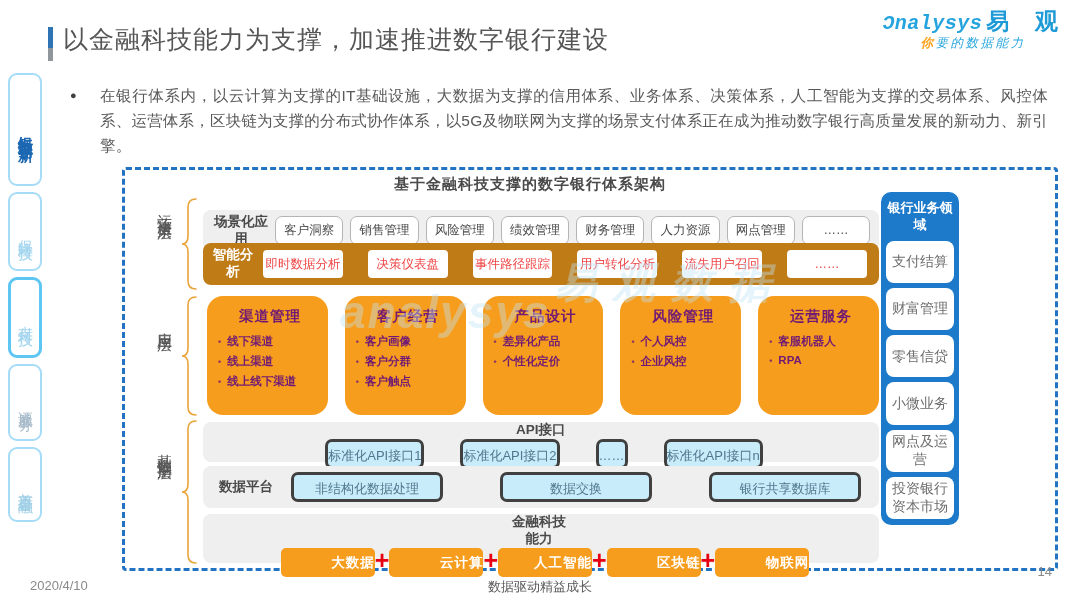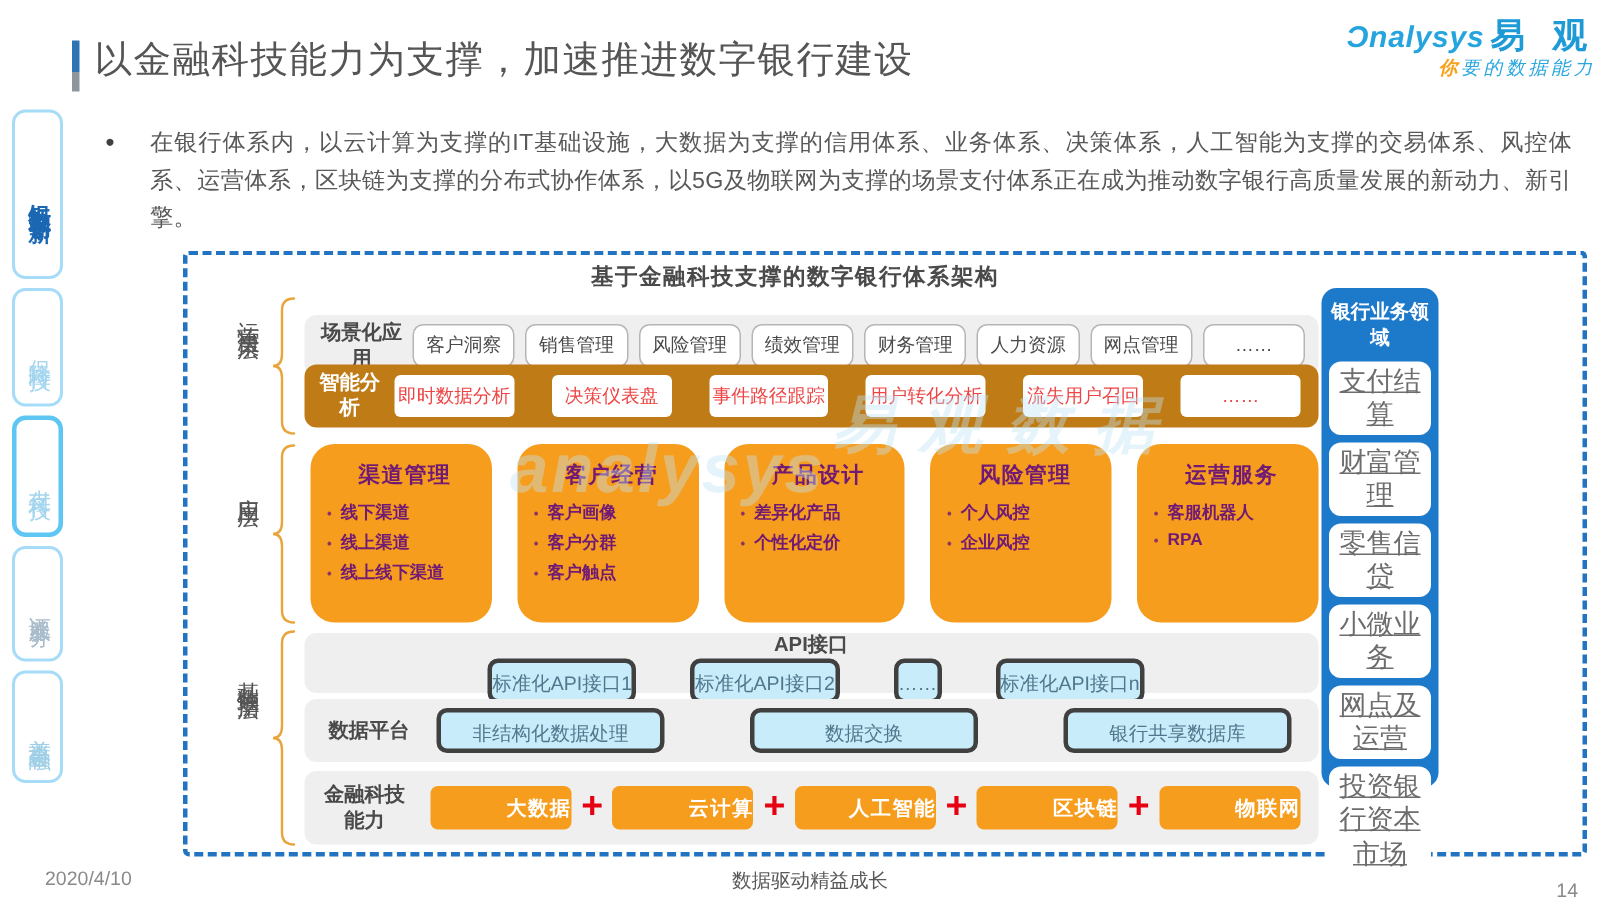--- a/index.html
+++ b/index.html
@@ -9,21 +9,21 @@
     background: #ffffff;
     font-family: "Liberation Sans", sans-serif;
     overflow: hidden;
     color: #595959;
   }
   
   .title-accent { position:absolute; left:48px; top:27px; width:5px; height:34px;
     background:linear-gradient(to bottom,#2e74b5 0%,#2e74b5 62%,#8f969c 62%,#8f969c 100%); }
   .page-title { position:absolute; left:63px; top:23px; font-size:25px; color:#555;
     font-weight:400; letter-spacing:1px; white-space:nowrap; }
-  .logo { position:absolute; right:16px; top:10px; text-align:right; line-height:1.15; }
+  .logo { position:absolute; right:16px; top:10px; text-align:center; line-height:1.15;font-family:Liberation Mono, monospace; }
   .brand-en { color:#25a4de; font-size:20px; font-weight:bold; font-style:italic; letter-spacing:.5px; }
   .brand-cn { color:#1e9ad6; font-size:23px; font-weight:bold; letter-spacing:6px; margin-left:4px; }
   .tagline { font-size:12.5px; font-style:italic; letter-spacing:2.5px; color:#2aa7de; margin-top:1px; }
   .tagline-head { color:#f7a21d; font-weight:bold; }
   
   .side-tab { position:absolute; left:8px; width:34px; background:#fff;
     border:2px solid #a6dcf7; border-radius:9px;
     display:flex; align-items:center; justify-content:center;
     writing-mode:vertical-rl; text-orientation:upright;
     font-size:15px; letter-spacing:2px; color:#a5d6ef; }
@@ -83,44 +83,44 @@
   .row-api .row-label { width:62px; text-align:left; padding-left:6px; }
   .api-strip { flex:1; display:flex; gap:36px; margin-left:6px; }
   .b-btn { height:30px; line-height:28px; background:#c9ecfb; border:3px solid #404040;
     border-radius:7px; text-align:center; font-size:13px; color:#50788c; white-space:nowrap; }
   .api-strip .b-btn { flex:1; }
   .row-platform { top:296px; height:42px; background:#efefef; padding:0 10px; }
   .row-platform .row-label { width:62px; text-align:left; padding-left:6px; }
   .plat-strip { flex:1; display:flex; justify-content:space-between; margin:0 8px 0 16px; }
   .plat-strip .b-btn { flex:0 0 152px; }
   
-  .row-fintech { top:344px; height:49px; background:#efefef; padding:0 12px 0 8px; }
+  .row-fintech { top:344px; height:49px; background:#efefef; padding:0 12px 0 8px;flex-direction:column; }
   .row-fintech .row-label { width:64px; }
   .ft-strip { flex:1; display:flex; align-items:center; justify-content:space-between; margin-left:12px; }
   .o-btn { width:94px; height:29px; line-height:29px; background:#f79d1d; border-radius:5px;
     color:#fff; font-weight:bold; text-align:right; font-size:13.5px; letter-spacing:1px; }
   .plus { color:#e60012; font-size:25px; font-weight:bold; line-height:1; padding-bottom:3px; }
   
   .biz-panel { position:absolute; left:756px; top:22px; width:78px; height:333px;
     background:#1d79ca; border-radius:10px; padding:5px 5px 6px;
     display:flex; flex-direction:column; gap:5px; }
   .biz-title { color:#fff; font-weight:bold; font-size:13px; line-height:1.3;
     text-align:center; margin:3px 0 2px; }
   .biz-box { flex:1; background:#fff; border-radius:8px; display:flex; align-items:center;
-    justify-content:center; text-align:center; font-size:18px; color:#6d6d6d;
-    line-height:1.25; padding:2px;text-decoration:underline; }
+    justify-content:center; text-align:center; font-size:14px; color:#6d6d6d;
+    line-height:1.25; padding:2px; }
   
   .wm { position:absolute; color:#bfe5f6; font-style:italic; font-weight:bold;
     pointer-events:none; z-index:5; opacity:.4; }
   .wm1 { left:215px; top:115px; font-size:46px; letter-spacing:2px; }
   .wm2 { left:430px; top:85px; font-size:42px; letter-spacing:16px; }
   
   .f-date   { position:absolute; left:30px;  top:578px; font-size:13px; color:#8a8a8a; }
   .f-slogan { position:absolute; left:0; right:0; top:578px; text-align:center; font-size:13px; color:#595959; }
-  .f-page   { position:absolute; right:28px; top:586px; font-size:13px; color:#8a8a8a; }
+  .f-page   { position:absolute; right:28px; top:564px; font-size:13px; color:#8a8a8a; }
 </style>
 </head>
 <body>
 
 <div class="title-accent"></div>
 <h1 class="page-title">以金融科技能力为支撑，加速推进数字银行建设</h1>
 
 <div class="logo">
   <div>
     <span class="brand-en">Ɔnalysys</span><span class="brand-cn">易 观</span>

